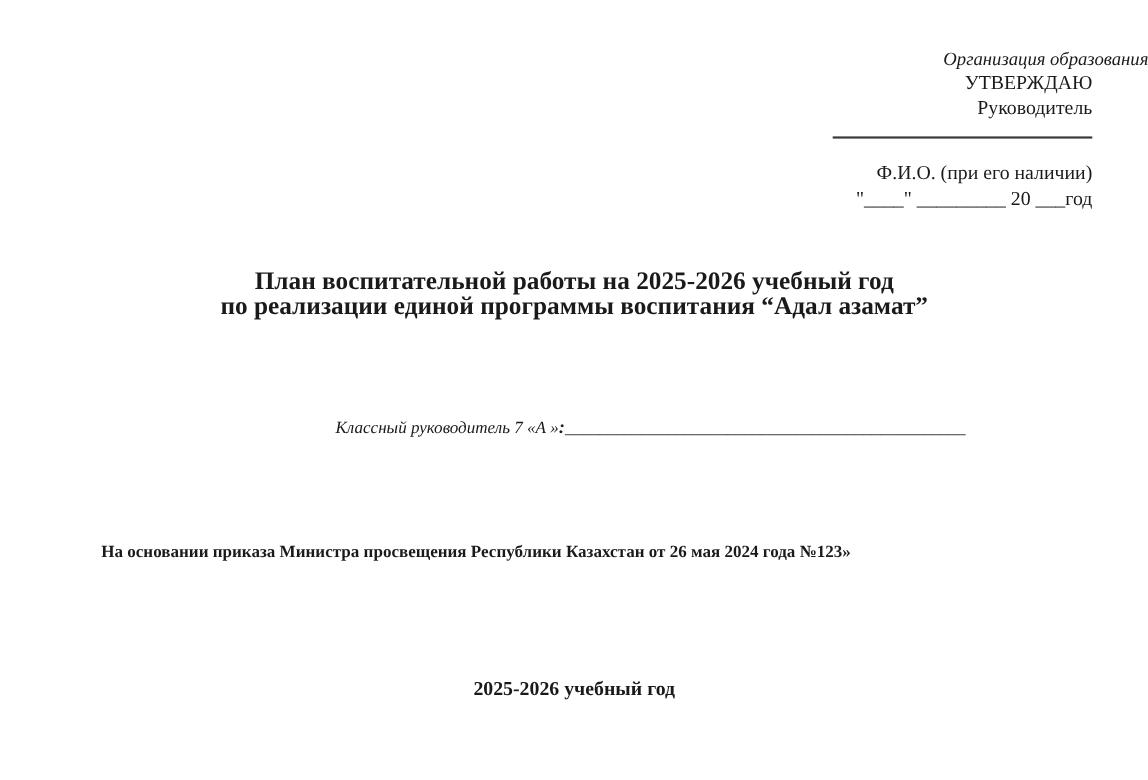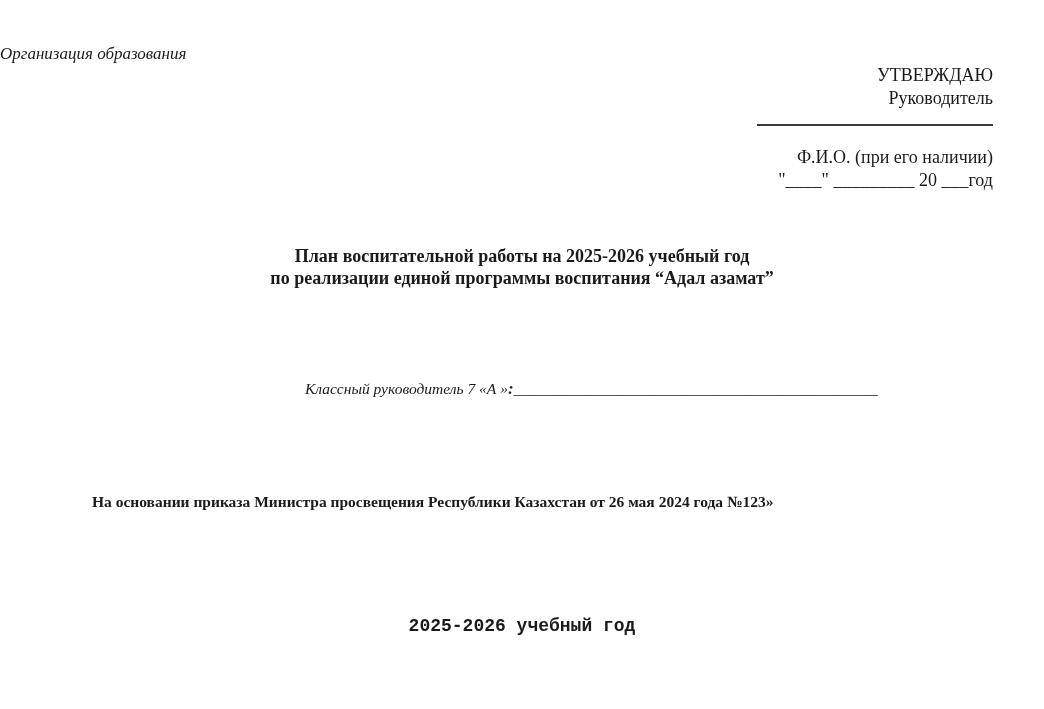--- a/index.html
+++ b/index.html
@@ -14,21 +14,21 @@
     background: #ffffff;
     font-family: "Liberation Serif", "DejaVu Serif", serif;
     color: #1a1a1a;
     overflow: hidden;
   }
   .org-line {
     position: absolute;
     top: 44px;
     left: 0;
     width: 100%;
-    text-align: left;
+    text-align: right;
     font-style: italic;
     font-size: 17px;
     line-height: 20px;
   }
   .approval-block {
     position: absolute;
     top: 64px;
     right: 51px;
     width: 340px;
     text-align: right;
@@ -46,21 +46,21 @@
   .fio-line {
     margin-top: 20px;
   }
   .title-block {
     position: absolute;
     top: 245px;
     left: 0;
     width: 100%;
     text-align: center;
     font-weight: bold;
-    font-size: 18px;
+    font-size: 23px;
     line-height: 22px;
   }
   .class-teacher-line {
     position: absolute;
     top: 379px;
     left: 305px;
     font-size: 15.5px;
     line-height: 20px;
     white-space: nowrap;
     font-style: italic;
@@ -83,21 +83,20 @@
   }
   .footer-year {
     position: absolute;
     top: 616px;
     left: 0;
     width: 100%;
     text-align: center;
     font-weight: bold;
     font-size: 18px;
     line-height: 20px;
-    font-family: Liberation Mono, monospace;
   }
 </style>
 </head>
 <body>
 
 <div class="page">
 
   <div class="org-line">Организация образования</div>
 
   <div class="approval-block">

